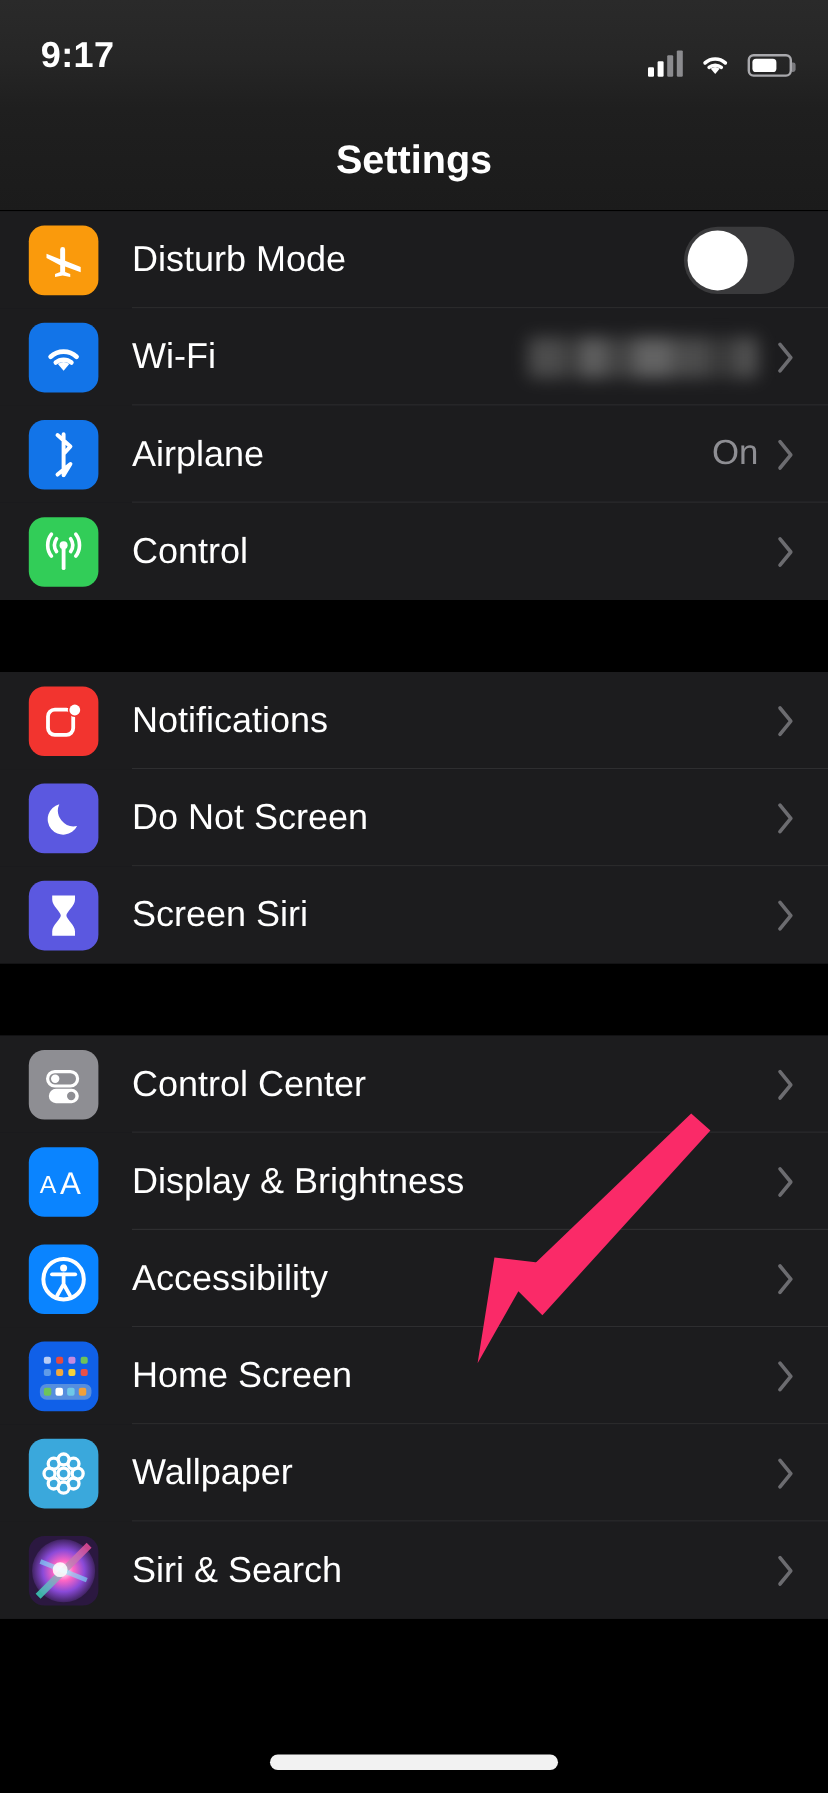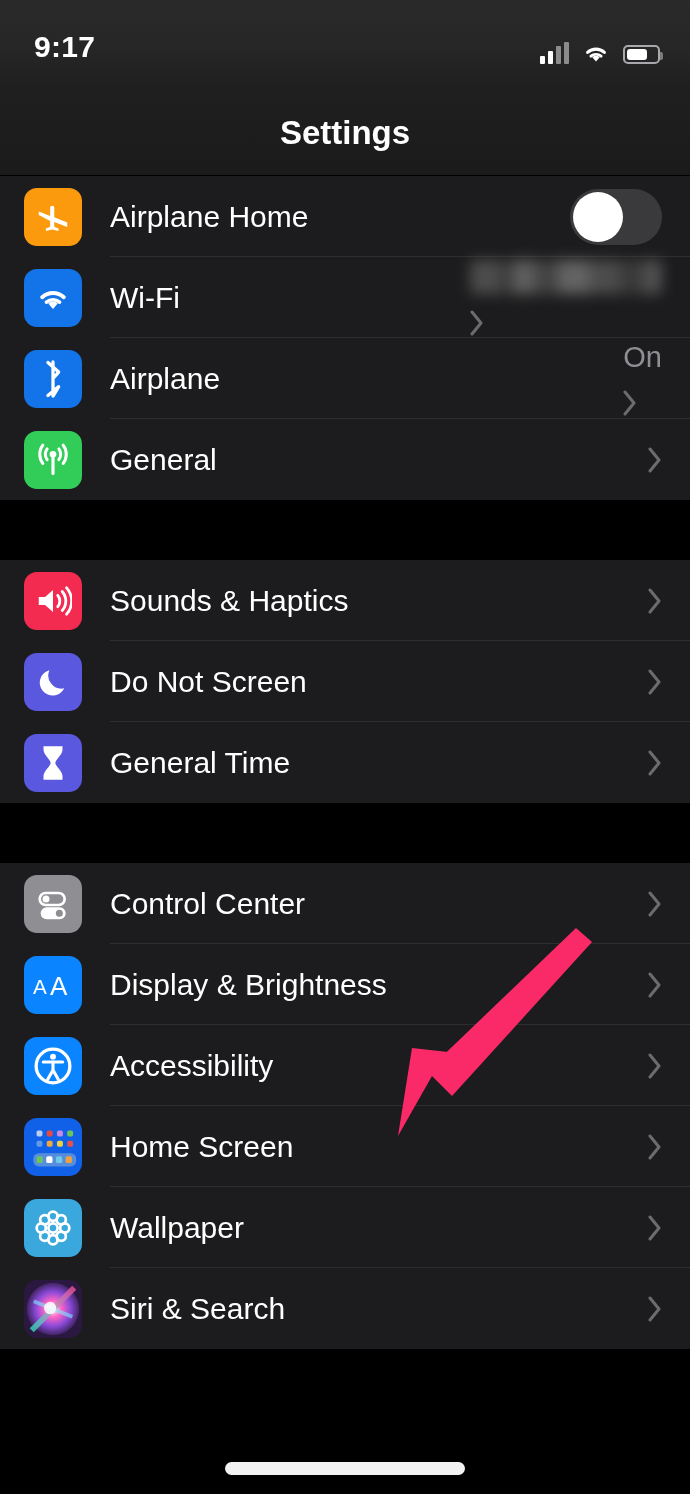--- a/index.html
+++ b/index.html
@@ -89,21 +89,21 @@
     display:flex; align-items:center; justify-content:center;
     overflow:hidden; position:relative;
   }
   .label{
     margin-left:28px;
     color:#fff; font-size:30px;
     white-space:nowrap;
   }
   .right{
     margin-left:auto;
-    display:flex; align-items:flex-start; gap:16px;flex-direction:column;
+    display:flex; align-items:center; gap:16px;
   }
   .value{ color:#8e8e93; font-size:29px; }
   .chev{
     width:14px; height:26px; flex:0 0 14px;
   }
   .chev svg{ display:block; }
 
   
   .toggle{
     width:92px; height:56px; border-radius:28px;
@@ -173,21 +173,21 @@
   </div>
 
   <div class="group">
 
     <div class="row">
       <div class="icon" style="background:#FA9A0C">
         <svg width="38" height="38" viewBox="0 0 24 24">
             <path d="M21 15.5 12.8 12.2 12.8 6.2a1.3 1.3 0 0 0-2.6 0l0 5.2-7.2-2.9 0 2.3 7.2 3.7 0 3.6-2.7 1.1 0 1.6 4 -.9 4 .9 0-1.6-2.7-1.1 0-2.9 8.2 3.1z" fill="#fff"></path>
           </svg>
       </div>
-      <div class="label">Airplane Home</div>
+      <div class="label">Disturb Mode</div>
       <div class="toggle">
         <div class="knob"></div>
       </div>
       <div class="sep"></div>
     </div>
 
     <div class="row">
       <div class="icon" style="background:#1274E8">
         <svg width="36" height="30" viewBox="0 0 28 22">
           <path d="M14 19.6 L10.3 15.2 A5.6 5.6 0 0 1 17.7 15.2 Z" fill="#fff"></path>
@@ -229,56 +229,55 @@
       <div class="icon" style="background:#32CD58">
         <svg width="38" height="38" viewBox="0 0 24 24">
           <circle cx="12" cy="8.4" r="2.1" fill="#fff"></circle>
           <path d="M12 10.6 L12 20.5" stroke="#fff" stroke-width="2" stroke-linecap="round"></path>
           <path d="M8.3 5 A6 6 0 0 0 8.3 11.8" stroke="#fff" stroke-width="1.9" fill="none" stroke-linecap="round"></path>
           <path d="M15.7 5 A6 6 0 0 1 15.7 11.8" stroke="#fff" stroke-width="1.9" fill="none" stroke-linecap="round"></path>
           <path d="M5.6 2.6 A9.5 9.5 0 0 0 5.6 14.2" stroke="#fff" stroke-width="1.9" fill="none" stroke-linecap="round"></path>
           <path d="M18.4 2.6 A9.5 9.5 0 0 1 18.4 14.2" stroke="#fff" stroke-width="1.9" fill="none" stroke-linecap="round"></path>
         </svg>
       </div>
-      <div class="label">General</div>
+      <div class="label">Control</div>
       <div class="right">
         <div class="chev">
           <svg width="14" height="26" viewBox="0 0 14 26">
               <path d="M2 2 L11 13 L2 24" stroke="#6c6c70" stroke-width="3" fill="none" stroke-linecap="round" stroke-linejoin="round"></path>
             </svg>
         </div>
       </div>
 
     </div>
   </div>
 
   <div class="gap"></div>
 
   <div class="group">
 
-
-    <div class="row">
-      <div class="icon" style="background:#F42B50">
-        <svg width="38" height="34" viewBox="0 0 24 20">
-          <path d="M3 7.5 L7 7.5 L12 3 L12 17 L7 12.5 L3 12.5 Z" fill="#fff"></path>
-          <path d="M15 6.4 A5.6 5.6 0 0 1 15 13.6" stroke="#fff" stroke-width="1.8" fill="none" stroke-linecap="round"></path>
-          <path d="M17.8 4 A9 9 0 0 1 17.8 16" stroke="#fff" stroke-width="1.8" fill="none" stroke-linecap="round"></path>
-          <path d="M20.6 1.7 A12.4 12.4 0 0 1 20.6 18.3" stroke="#fff" stroke-width="1.8" fill="none" stroke-linecap="round"></path>
-        </svg>
-      </div>
-      <div class="label">Sounds &amp; Haptics</div>
-      <div class="right">
-        <div class="chev">
-          <svg width="14" height="26" viewBox="0 0 14 26">
-              <path d="M2 2 L11 13 L2 24" stroke="#6c6c70" stroke-width="3" fill="none" stroke-linecap="round" stroke-linejoin="round"></path>
-            </svg>
-        </div>
-      </div>
-      <div class="sep"></div>
-    </div>
+    <div class="row">
+      <div class="icon" style="background:#F2342F">
+        <svg width="40" height="40" viewBox="0 0 24 24">
+          <rect x="4.2" y="6.2" width="12.6" height="12.6" rx="3.4" stroke="#fff" stroke-width="1.9" fill="none"></rect>
+          <circle cx="17.6" cy="6.4" r="3.5" fill="#F2342F"></circle>
+          <circle cx="17.6" cy="6.4" r="2.7" fill="#fff"></circle>
+        </svg>
+      </div>
+      <div class="label">Notifications</div>
+      <div class="right">
+        <div class="chev">
+          <svg width="14" height="26" viewBox="0 0 14 26">
+              <path d="M2 2 L11 13 L2 24" stroke="#6c6c70" stroke-width="3" fill="none" stroke-linecap="round" stroke-linejoin="round"></path>
+            </svg>
+        </div>
+      </div>
+      <div class="sep"></div>
+    </div>
+
 
     <div class="row">
       <div class="icon" style="background:#5B58E0">
         <svg width="36" height="36" viewBox="0 0 24 24">
           <path d="M19.5 16.2 A8.6 8.6 0 1 1 9.6 4.1 A8.8 8.8 0 0 0 19.5 16.2 Z" fill="#fff"></path>
         </svg>
       </div>
       <div class="label">Do Not Screen</div>
       <div class="right">
         <div class="chev">
@@ -289,21 +288,21 @@
       </div>
       <div class="sep"></div>
     </div>
 
     <div class="row last">
       <div class="icon" style="background:#5B58E0">
         <svg width="30" height="38" viewBox="0 0 18 26">
           <path d="M2.5 1.5 L15.5 1.5 L15.5 4 C15.5 7.4 10.6 11 10.6 13 C10.6 15 15.5 18.6 15.5 22 L15.5 24.5 L2.5 24.5 L2.5 22 C2.5 18.6 7.4 15 7.4 13 C7.4 11 2.5 7.4 2.5 4 Z" fill="#fff"></path>
         </svg>
       </div>
-      <div class="label">General Time</div>
+      <div class="label">Screen Siri</div>
       <div class="right">
         <div class="chev">
           <svg width="14" height="26" viewBox="0 0 14 26">
               <path d="M2 2 L11 13 L2 24" stroke="#6c6c70" stroke-width="3" fill="none" stroke-linecap="round" stroke-linejoin="round"></path>
             </svg>
         </div>
       </div>
 
     </div>
   </div>

